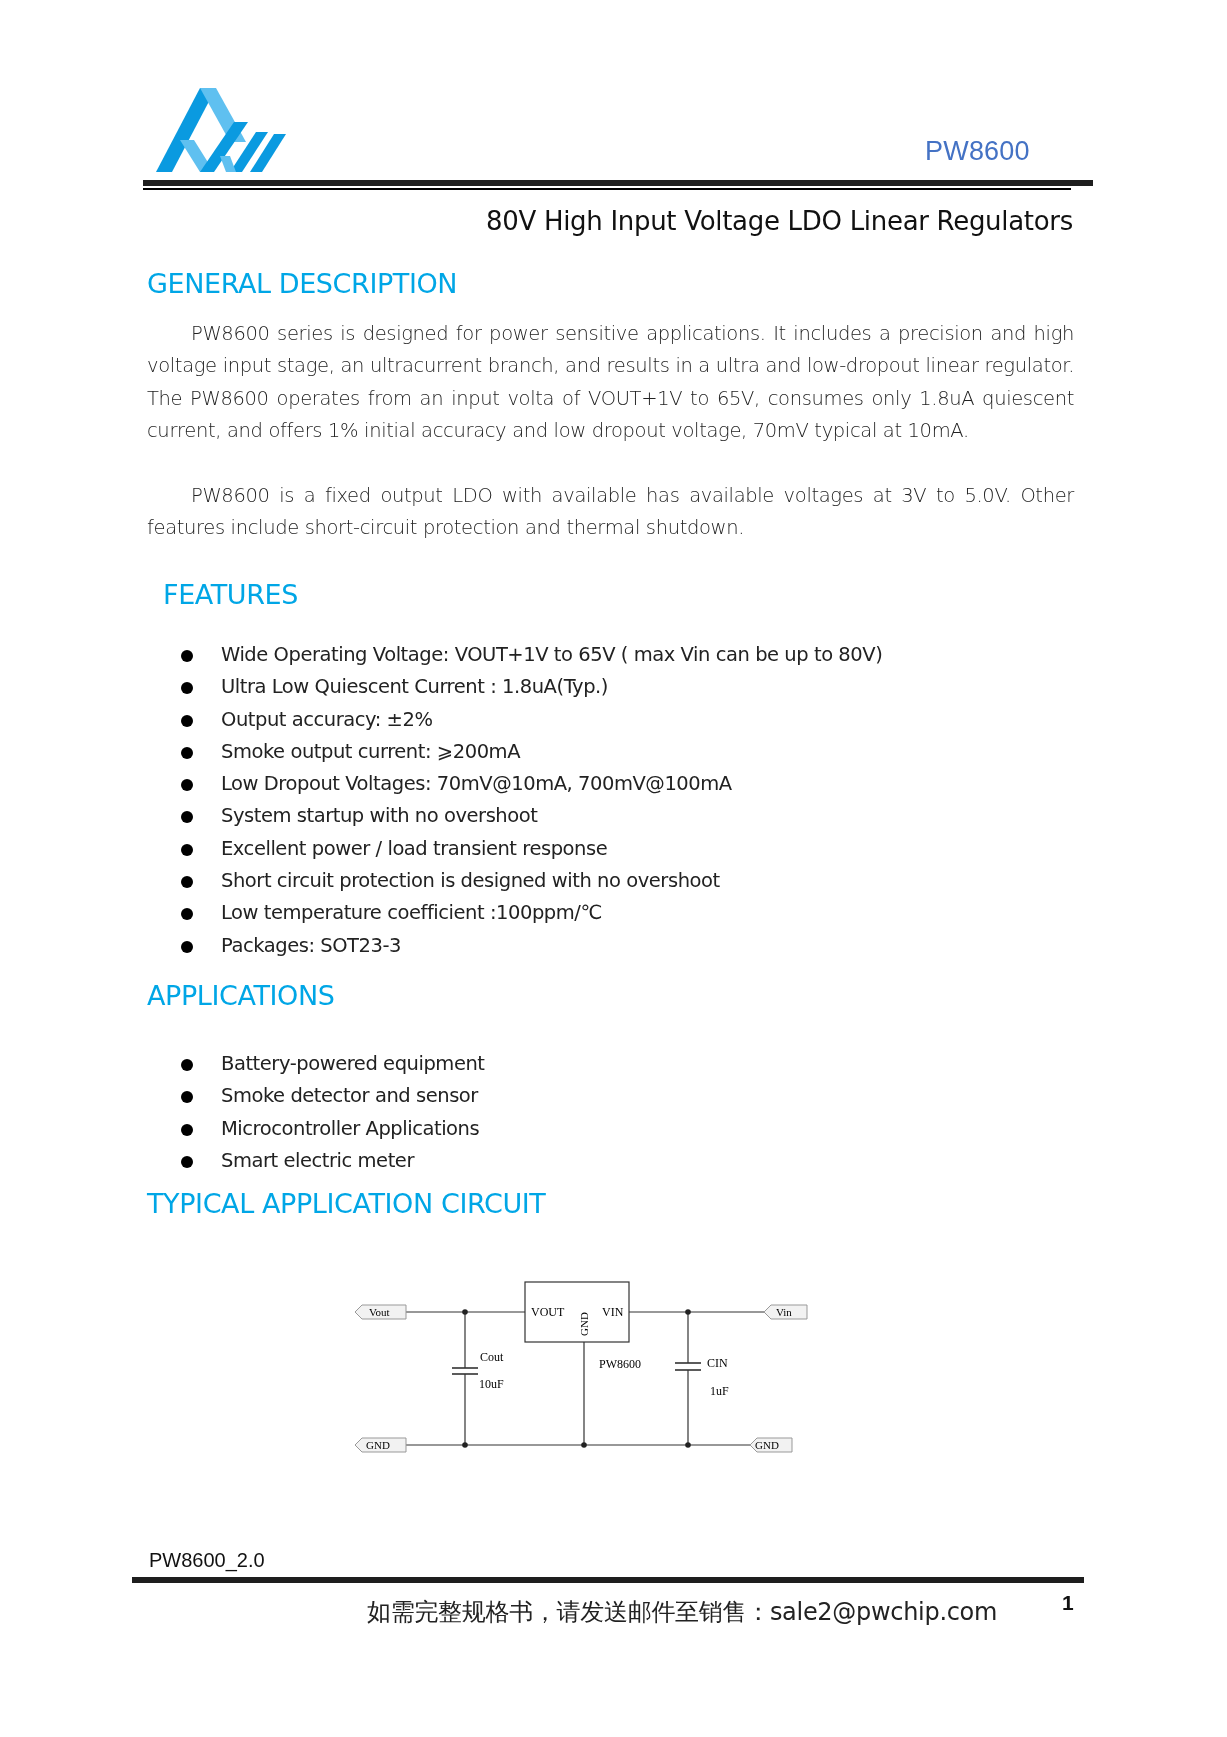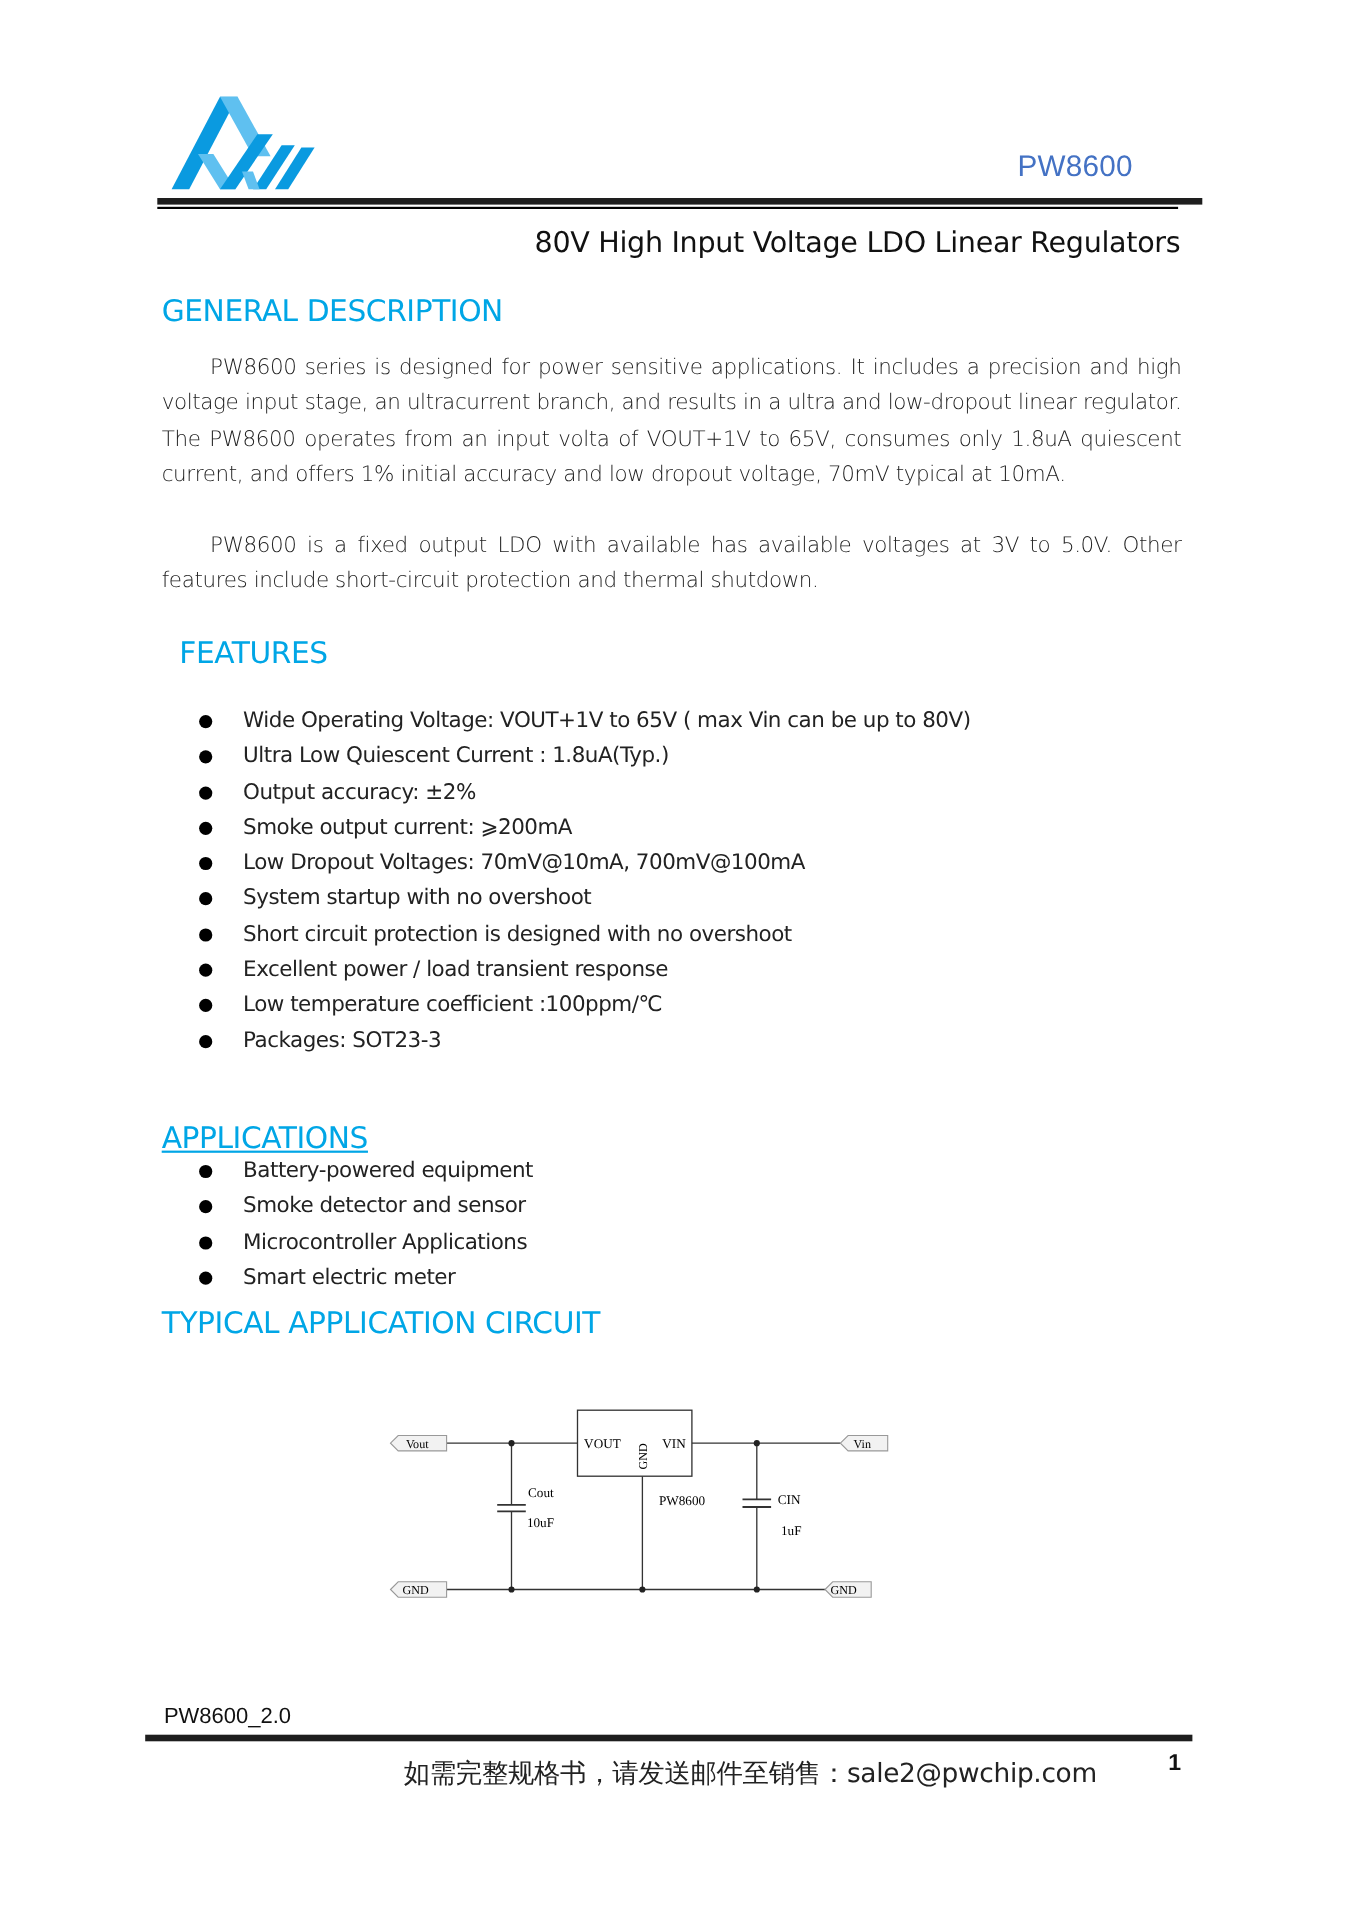--- a/index.html
+++ b/index.html
@@ -46,27 +46,27 @@
 <div class="abs para" style="top:480px;"><span class="indent"></span><span>PW8600 is a fixed output LDO with available has available voltages at 3V to 5.0V. Other features include short-circuit protection and thermal shutdown.</span></div>
 
 <div class="abs h2" style="top:579px;margin-left:16px;">FEATURES</div>
 <ul class="abs bullets" style="top:625px;">
   <li><span class="dot"></span><span>Wide Operating Voltage: VOUT+1V to 65V ( max Vin can be up to 80V)</span></li>
   <li><span class="dot"></span><span>Ultra Low Quiescent Current : 1.8uA(Typ.)</span></li>
   <li><span class="dot"></span><span>Output accuracy: ±2%</span></li>
   <li><span class="dot"></span><span>Smoke output current: ⩾200mA</span></li>
   <li><span class="dot"></span><span>Low Dropout Voltages: 70mV@10mA, 700mV@100mA</span></li>
   <li><span class="dot"></span><span>System startup with no overshoot</span></li>
+  <li><span class="dot"></span><span>Excellent power / load transient response</span></li>
   <li><span class="dot"></span><span>Short circuit protection is designed with no overshoot</span></li>
-  <li><span class="dot"></span><span>Excellent power / load transient response</span></li>
   <li><span class="dot"></span><span>Low temperature coefficient :100ppm/℃</span></li>
   <li><span class="dot"></span><span>Packages:  SOT23-3</span></li>
 </ul>
 
-<div class="abs h2" style="top:1020px;text-decoration:underline;">APPLICATIONS</div>
+<div class="abs h2" style="top:980px;">APPLICATIONS</div>
 <ul class="abs bullets" style="top:1034px;">
   <li><span class="dot"></span><span>Battery-powered equipment</span></li>
   <li><span class="dot"></span><span>Smoke detector and sensor</span></li>
   <li><span class="dot"></span><span>Microcontroller Applications</span></li>
   <li><span class="dot"></span><span>Smart electric meter</span></li>
 </ul>
 
 <div class="abs h2" style="top:1188px;">TYPICAL APPLICATION CIRCUIT</div>
 
 <svg class="abs circuit" viewBox="0 0 480 200" font-family="Liberation Serif, serif" font-size="12">

